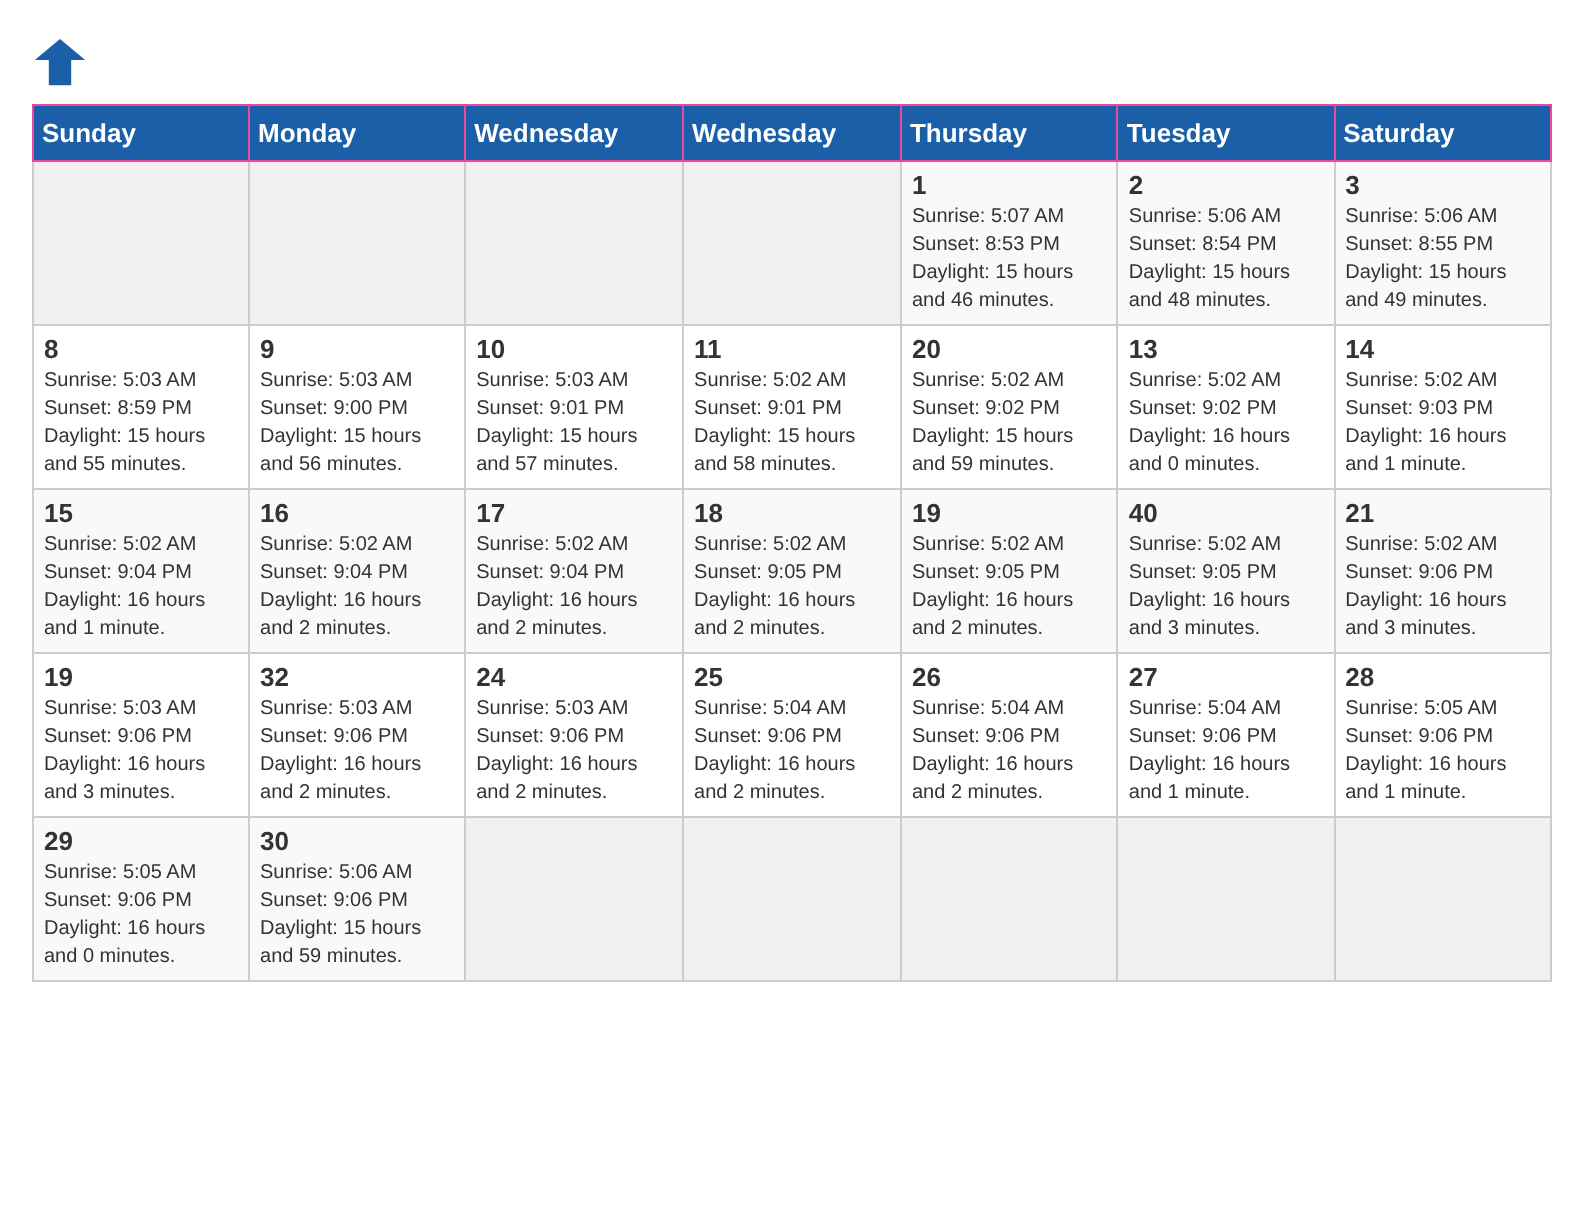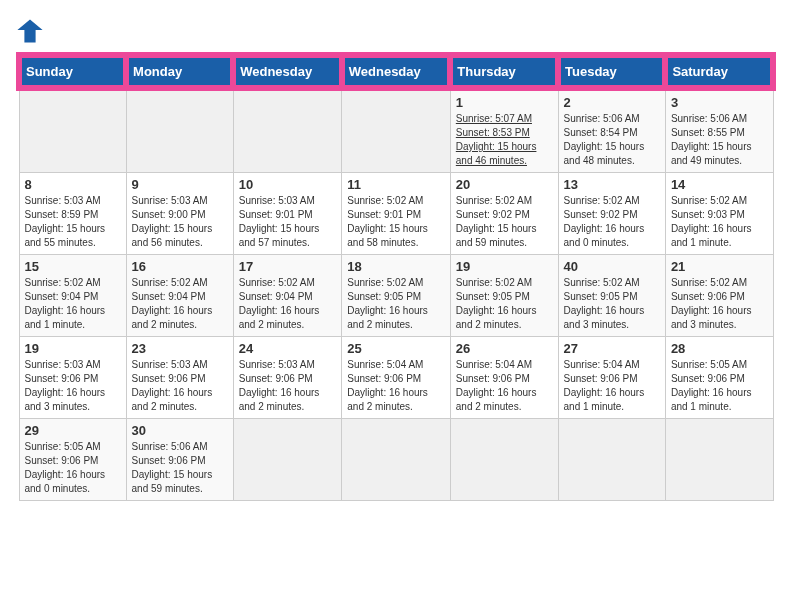--- a/index.html
+++ b/index.html
@@ -52,21 +52,21 @@
       width: 100%;
       border-collapse: collapse;
     }
     thead tr th {
       background-color: #1a5fa8;
       color: #fff;
       font-size: 13px;
       font-weight: bold;
       padding: 6px 4px;
       text-align: left;
-      border: 6px solid #ec4899;
+      border: 1px solid #ec4899;
     }
     tbody tr td {
       border: 1px solid #ccc;
       vertical-align: top;
       padding: 4px 5px;
       font-size: 10.5px;
       color: #333;
       background: #fff;
       width: 110px;
       min-height: 80px;
@@ -124,21 +124,21 @@
       </tr>
   </thead>
   <tbody id="calendar-body">
       <tr>
         <td class="empty-cell"></td>
         <td class="empty-cell"></td>
         <td class="empty-cell"></td>
         <td class="empty-cell"></td>
         <td>
           <span class="day-number">1</span>
-          <div class="day-info" style="white-space: pre-line; text-decoration: underline;">Sunrise: 5:07 AM
+          <div class="day-info" style="white-space: pre-line;">Sunrise: 5:07 AM
 Sunset: 8:53 PM
 Daylight: 15 hours
 and 46 minutes.</div>
         </td>
         <td>
           <span class="day-number">2</span>
           <div class="day-info" style="white-space: pre-line;">Sunrise: 5:06 AM
 Sunset: 8:54 PM
 Daylight: 15 hours
 and 48 minutes.</div>
@@ -255,21 +255,21 @@
       </tr>
       <tr>
         <td>
           <span class="day-number">19</span>
           <div class="day-info" style="white-space: pre-line;">Sunrise: 5:03 AM
 Sunset: 9:06 PM
 Daylight: 16 hours
 and 3 minutes.</div>
         </td>
         <td>
-          <span class="day-number">23</span>
+          <span class="day-number">32</span>
           <div class="day-info" style="white-space: pre-line;">Sunrise: 5:03 AM
 Sunset: 9:06 PM
 Daylight: 16 hours
 and 2 minutes.</div>
         </td>
         <td>
           <span class="day-number">24</span>
           <div class="day-info" style="white-space: pre-line;">Sunrise: 5:03 AM
 Sunset: 9:06 PM
 Daylight: 16 hours

